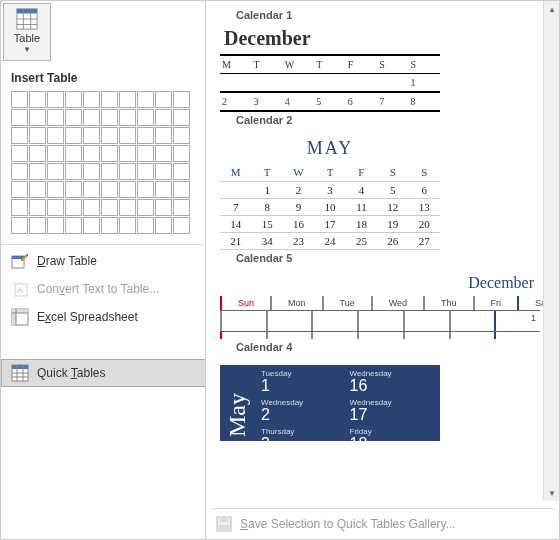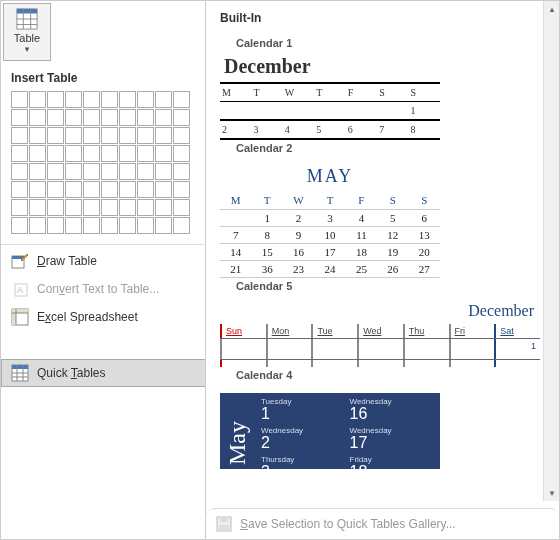--- a/index.html
+++ b/index.html
@@ -45,21 +45,21 @@
   
   .cal2 { width: 220px; margin-top: 10px; }
   .cal2-month { text-align: center; font-family: Georgia, serif; color: #1f497d; font-size: 18px; letter-spacing: 2px; padding: 2px 0 4px; }
   .cal2-grid { display: grid; grid-template-columns: repeat(7, 1fr); font-family: Georgia, serif; font-size: 11px; text-align: center; }
   .cal2-grid .h { color: #1f497d; font-weight: normal; padding: 3px 0; }
   .cal2-grid span { padding: 2px 0; border-bottom: 1px solid #ccc; color: #222; }
   
   .cal3 { margin-top: 10px; width: 320px; }
   .cal3-month { text-align: right; color: #1f497d; font-family: "Segoe UI"; font-size: 16px; padding-right: 6px; }
   .cal3-head { display: grid; grid-template-columns: repeat(7, 1fr); font-size: 9px; margin-top: 4px; border-bottom: 1px solid #666; }
-  .cal3-head span { padding: 2px 4px; border-left: 2px solid #888; color: #444; text-decoration: underline; }
+  .cal3-head span { padding: 2px 16px; border-left: 2px solid #888; color: #444; }
   .cal3-head span.sun { color: #c00; border-left-color: #c00; }
   .cal3-head span.sat { color: #1f497d; border-left-color: #1f497d; }
   .cal3-row { display: grid; grid-template-columns: repeat(7, 1fr); height: 20px; font-size: 9px; }
   .cal3-row span { border-left: 2px solid #888; padding: 2px 4px; text-align: right; }
   .cal3-row span.sat { border-left-color: #1f497d; color: #1f497d; }
   .cal3-row2 { display:grid; grid-template-columns: repeat(7,1fr); height:8px; border-top:1px solid #666;}
   .cal3-row2 span { border-left:2px solid #888;}
   .cal3-row2 span.sun { border-left-color:#c00;}
   .cal3-row2 span.sat { border-left-color:#1f497d;}
   
@@ -220,21 +220,20 @@
           <line x1="12" y1="1" x2="12" y2="17" stroke="#888"></line>
         </svg>
       </span>
     <span class="menu-label">Quick <u>T</u><span>ables</span></span>
     <span class="submenu-arrow">▶</span>
   </div>
 </div>
 
 <div class="right-panel">
   <div class="gallery">
-    <div class="builtin-header">Built-In</div>
 
     <div class="cal-label">Calendar 1</div>
     <div class="cal1">
       <div class="cal1-month">December</div>
       <div class="cal1-days">
           <span>M</span>
           <span>T</span>
           <span>W</span>
           <span>T</span>
           <span>F</span>
@@ -287,21 +286,21 @@
           <span>12</span>
           <span>13</span>
           <span>14</span>
           <span>15</span>
           <span>16</span>
           <span>17</span>
           <span>18</span>
           <span>19</span>
           <span>20</span>
           <span>21</span>
-          <span>36</span>
+          <span>34</span>
           <span>23</span>
           <span>24</span>
           <span>25</span>
           <span>26</span>
           <span>27</span>
         </div>
     </div>
 
     <div class="cal-label">Calendar 5</div>
     <div class="cal3">

